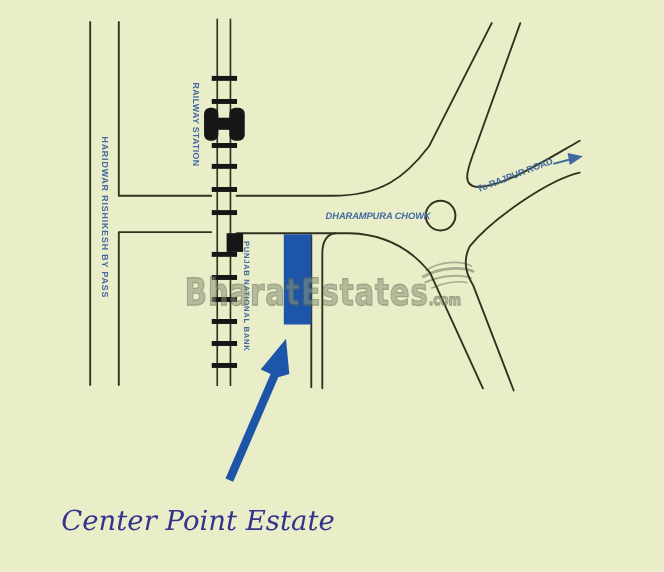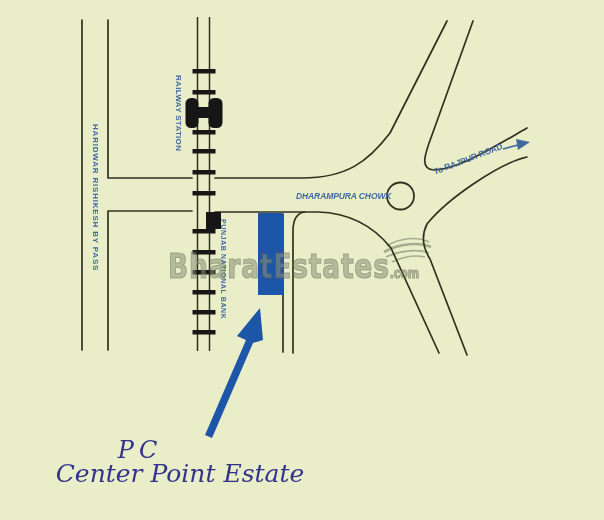--- a/index.html
+++ b/index.html
@@ -123,17 +123,16 @@
   <div id="label-bank" class="label vlabel">PUNJAB NATIONAL BANK</div>
 
   <div id="label-chowk" class="label">DHARAMPURA CHOWK</div>
 
   <div id="label-rajpur" class="label">To RAJPUR ROAD</div>
 
   <div id="watermark">
     <span class="brand">BharatEstates</span><span class="tld">.com</span>
   </div>
 
-  <div id="property-monogram" class="script">PC</div>
 
   <div id="property-name" class="script">Center Point Estate</div>
 
 </div>
 
 </body></html>

